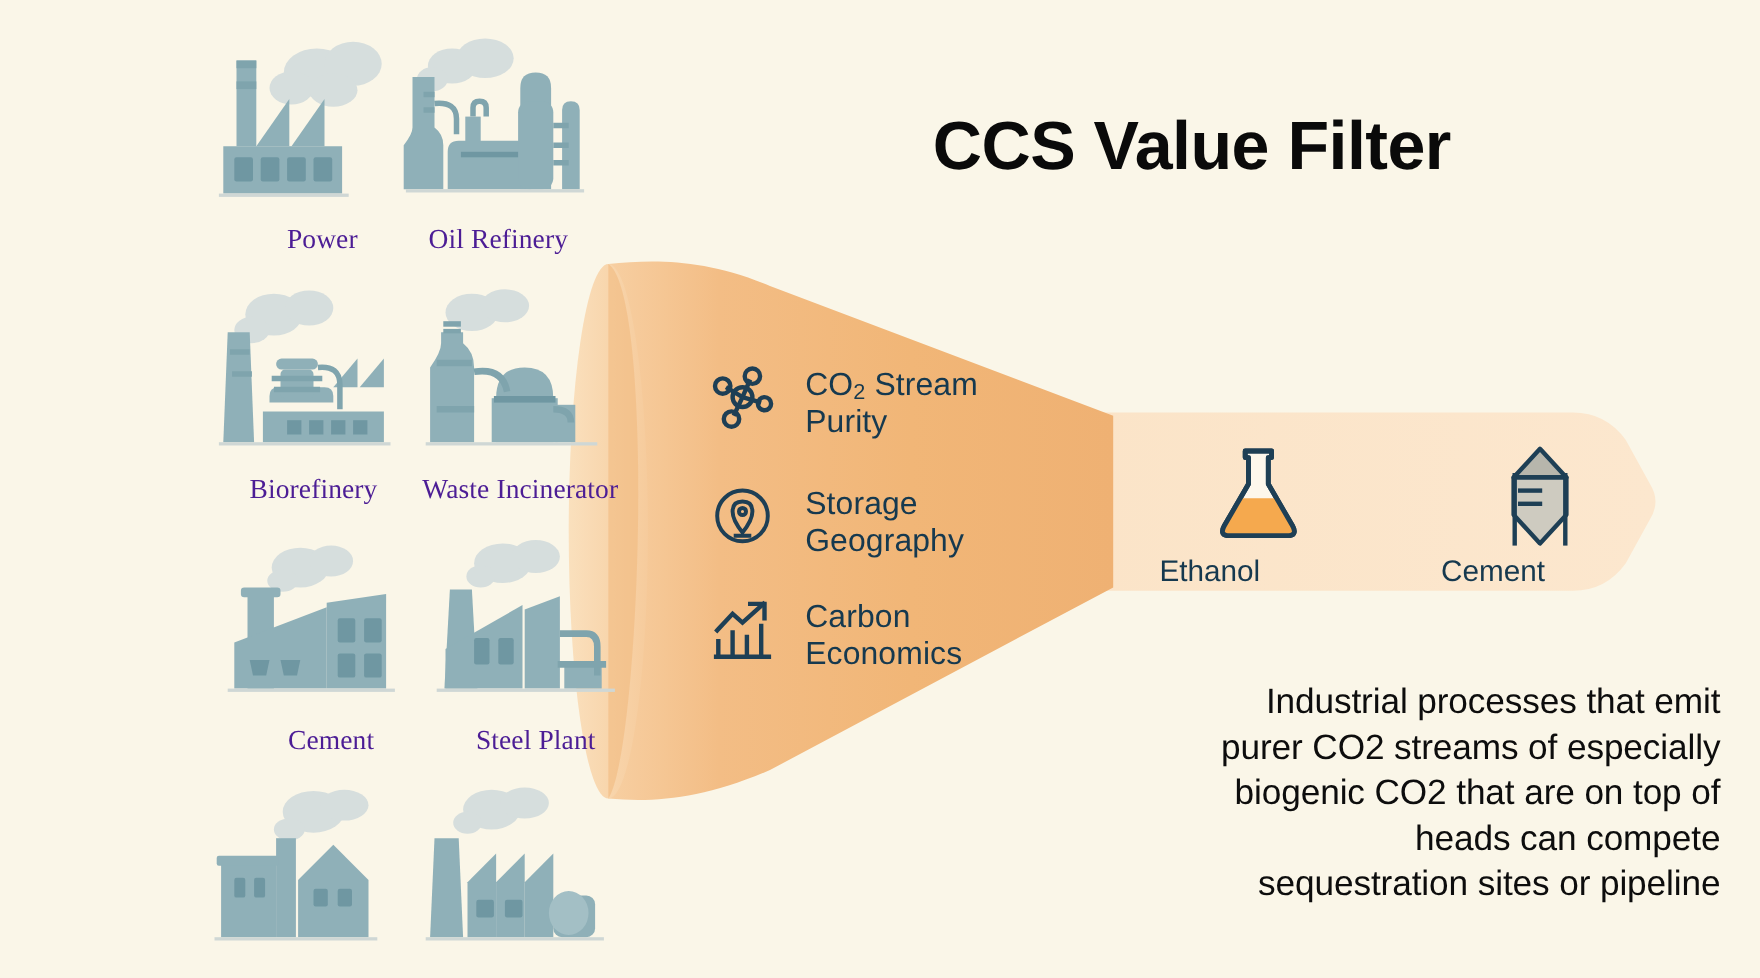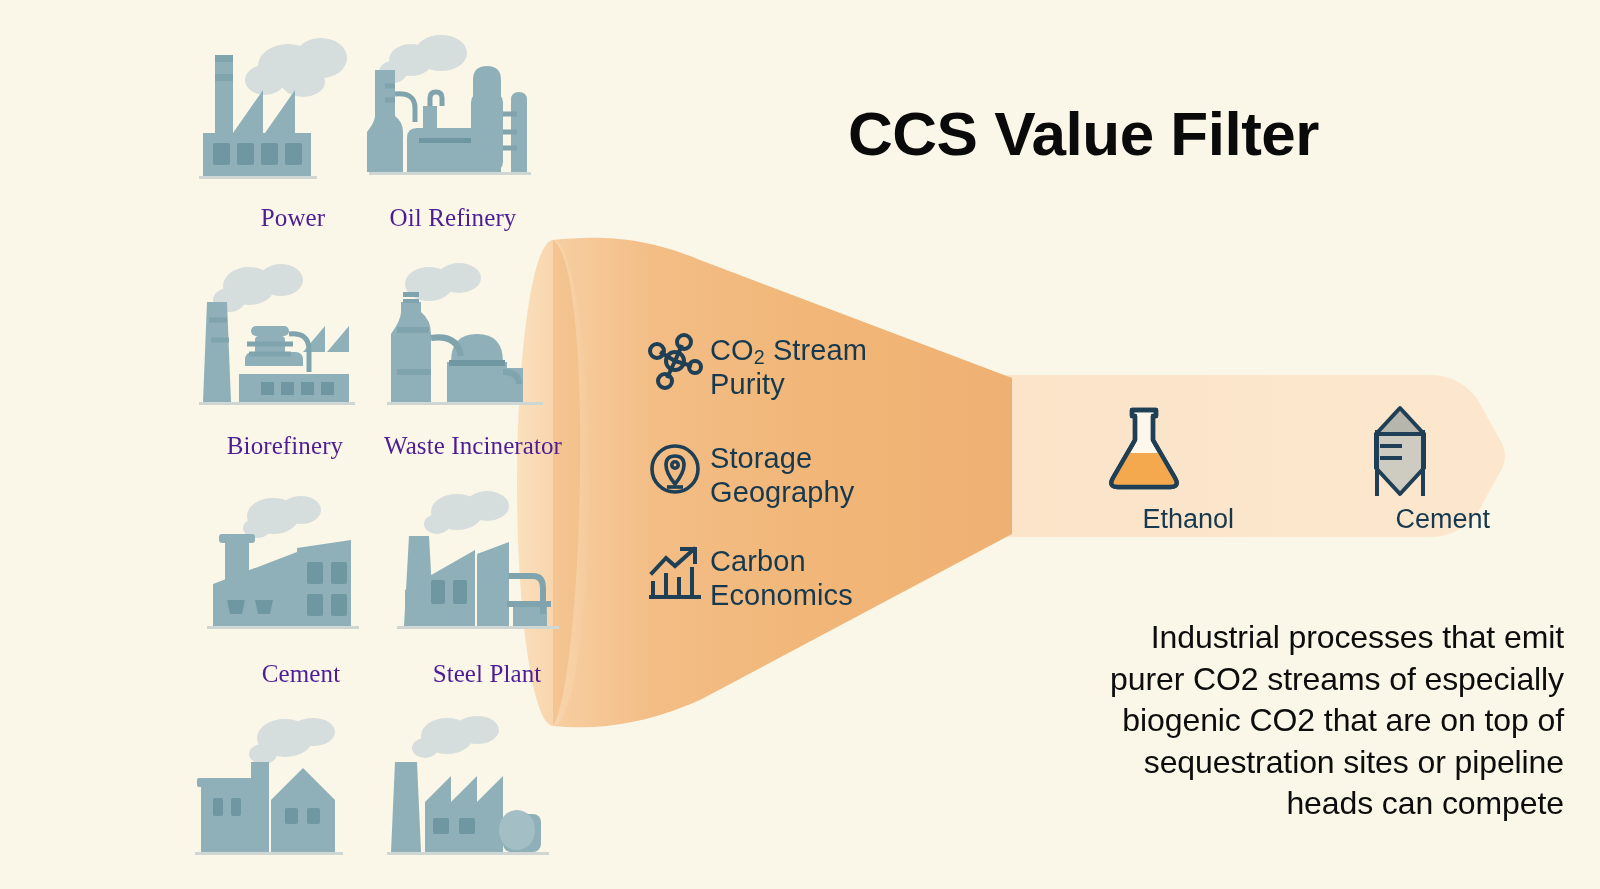--- a/index.html
+++ b/index.html
@@ -26,33 +26,33 @@
   }
 
   
   #title{
     position:absolute;left:848px;top:103px;width:700px;
     color:#0a0a0a;font-size:62px;font-weight:bold;letter-spacing:-.5px;
     line-height:1;
   }
 
   
-  .crit{position:absolute;display:flex;align-items:flex-start;gap:4px;}
+  .crit{position:absolute;display:flex;align-items:flex-start;gap:26px;}
   .crit-ico{width:62px;height:62px;flex:0 0 62px;margin-top:-4px;}
   .crit-txt{
     color:#16394f;font-size:29px;line-height:1.16;max-width:180px;
     letter-spacing:.1px;
   }
   .crit-txt sub{font-size:.68em;vertical-align:-.18em;}
 
   
   .out-cell{position:absolute;width:160px;height:160px;}
   .out-ico{position:absolute;left:30px;top:0;width:100px;height:100px;}
   .out-lbl{
-    position:absolute;left:-10px;top:104px;width:180px;text-align:right;
+    position:absolute;left:-10px;top:104px;width:180px;text-align:left;
     color:#16394f;font-size:27px;white-space:nowrap;
   }
 
   
   #caption{
     position:absolute;left:1004px;top:617px;width:560px;
     color:#0d0d0d;font-size:32px;line-height:1.30;letter-spacing:-.1px;text-align:right;
   }
 </style>
 </head>
@@ -397,17 +397,17 @@
       <path d="M27 30 V96" stroke="#1e3f55" stroke-width="4"></path>
       <path d="M73 30 V96" stroke="#1e3f55" stroke-width="4"></path>
     </svg>
     <div class="out-lbl">Cement</div>
   </div>
 
   <div id="caption">
     <div>Industrial processes that emit</div>
     <div>purer CO2 streams of especially</div>
     <div>biogenic CO2 that are on top of</div>
+    <div>heads can compete</div>
     <div>sequestration sites or pipeline</div>
-    <div>heads can compete</div>
   </div>
 
 </div>
 
 </body></html>

